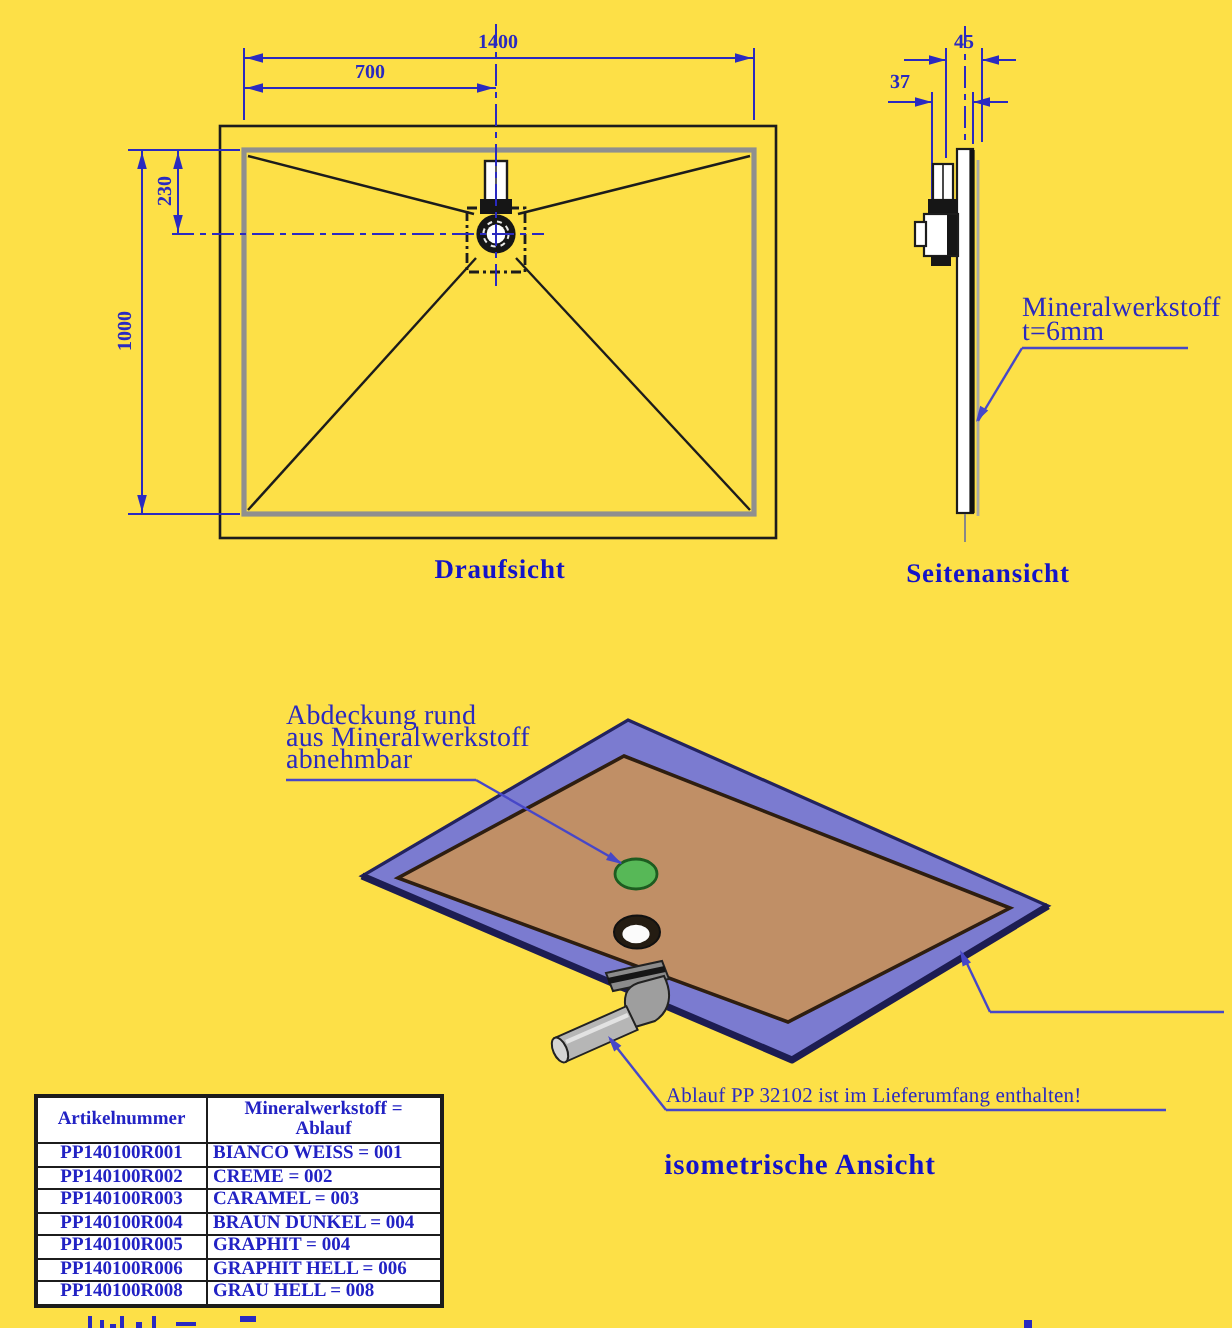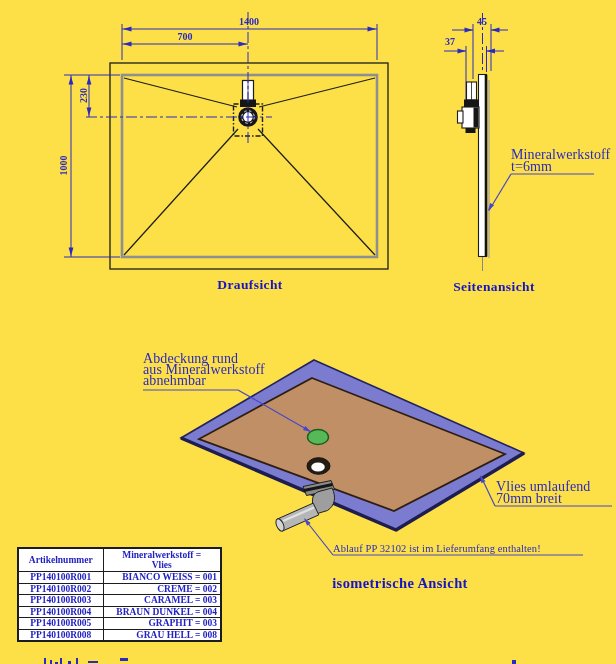--- a/index.html
+++ b/index.html
@@ -27,21 +27,21 @@
   }
   .color-table th,.color-table td{
     border:1px solid #1c1c1c;color:#2222c4;font-size:9.5px;
     white-space:nowrap;overflow:hidden;padding:0 3px;
   }
   .color-table th{height:22px;line-height:10.5px;text-align:center;font-weight:bold;margin-top:12px;}
   .color-table td{height:10.5px;line-height:10.5px;font-weight:bold;}
   .col-art{width:85px;}
   .col-farbe{width:118px;}
   td.c1{text-align:center;}
-  td.c2{text-align:right;}
+  td.c2{}
 </style>
 </head>
 <body>
 
 <div id="canvas">
 
   <svg id="linework" width="616" height="664" viewBox="0 0 616 664">
 
     <g>
       <rect x="110" y="63" width="278" height="206" fill="none" stroke="#1c1c1c" stroke-width="1.3"></rect>
@@ -181,38 +181,34 @@
     <div>Mineralwerkstoff</div>
     <div>t=6mm</div>
   </div>
 
   <div class="note" style="left:143px;top:353px;line-height:11px">
     <div>Abdeckung rund</div>
     <div>aus Mineralwerkstoff</div>
     <div>abnehmbar</div>
   </div>
 
-  <div class="note" style="left:496px;top:481px">
-    <div>Vlies umlaufend</div>
-    <div>70mm breit</div>
-  </div>
 
   <div class="note" style="left:333px;top:543px;font-size:10.5px">Ablauf PP 32102 ist im Lieferumfang enthalten!</div>
 
   <table class="color-table">
     <colgroup>
         <col class="col-art">
         <col class="col-farbe">
       </colgroup>
     <thead>
       <tr>
         <th>Artikelnummer</th>
         <th>
           <div>Mineralwerkstoff =</div>
-          <div>Vlies</div>
+          <div>Ablauf</div>
         </th>
       </tr>
     </thead>
     <tbody>
         <tr>
           <td class="c1">PP140100R001</td>
           <td class="c2">BIANCO WEISS = 001</td>
         </tr>
         <tr>
           <td class="c1">PP140100R002</td>
@@ -221,21 +217,25 @@
         <tr>
           <td class="c1">PP140100R003</td>
           <td class="c2">CARAMEL = 003</td>
         </tr>
         <tr>
           <td class="c1">PP140100R004</td>
           <td class="c2">BRAUN DUNKEL = 004</td>
         </tr>
         <tr>
           <td class="c1">PP140100R005</td>
-          <td class="c2">GRAPHIT = 003</td>
+          <td class="c2">GRAPHIT = 004</td>
+        </tr>
+        <tr>
+          <td class="c1">PP140100R006</td>
+          <td class="c2">GRAPHIT HELL = 006</td>
         </tr>
         <tr>
           <td class="c1">PP140100R008</td>
           <td class="c2">GRAU HELL = 008</td>
         </tr>
       </tbody>
   </table>
 
 </div>
 

